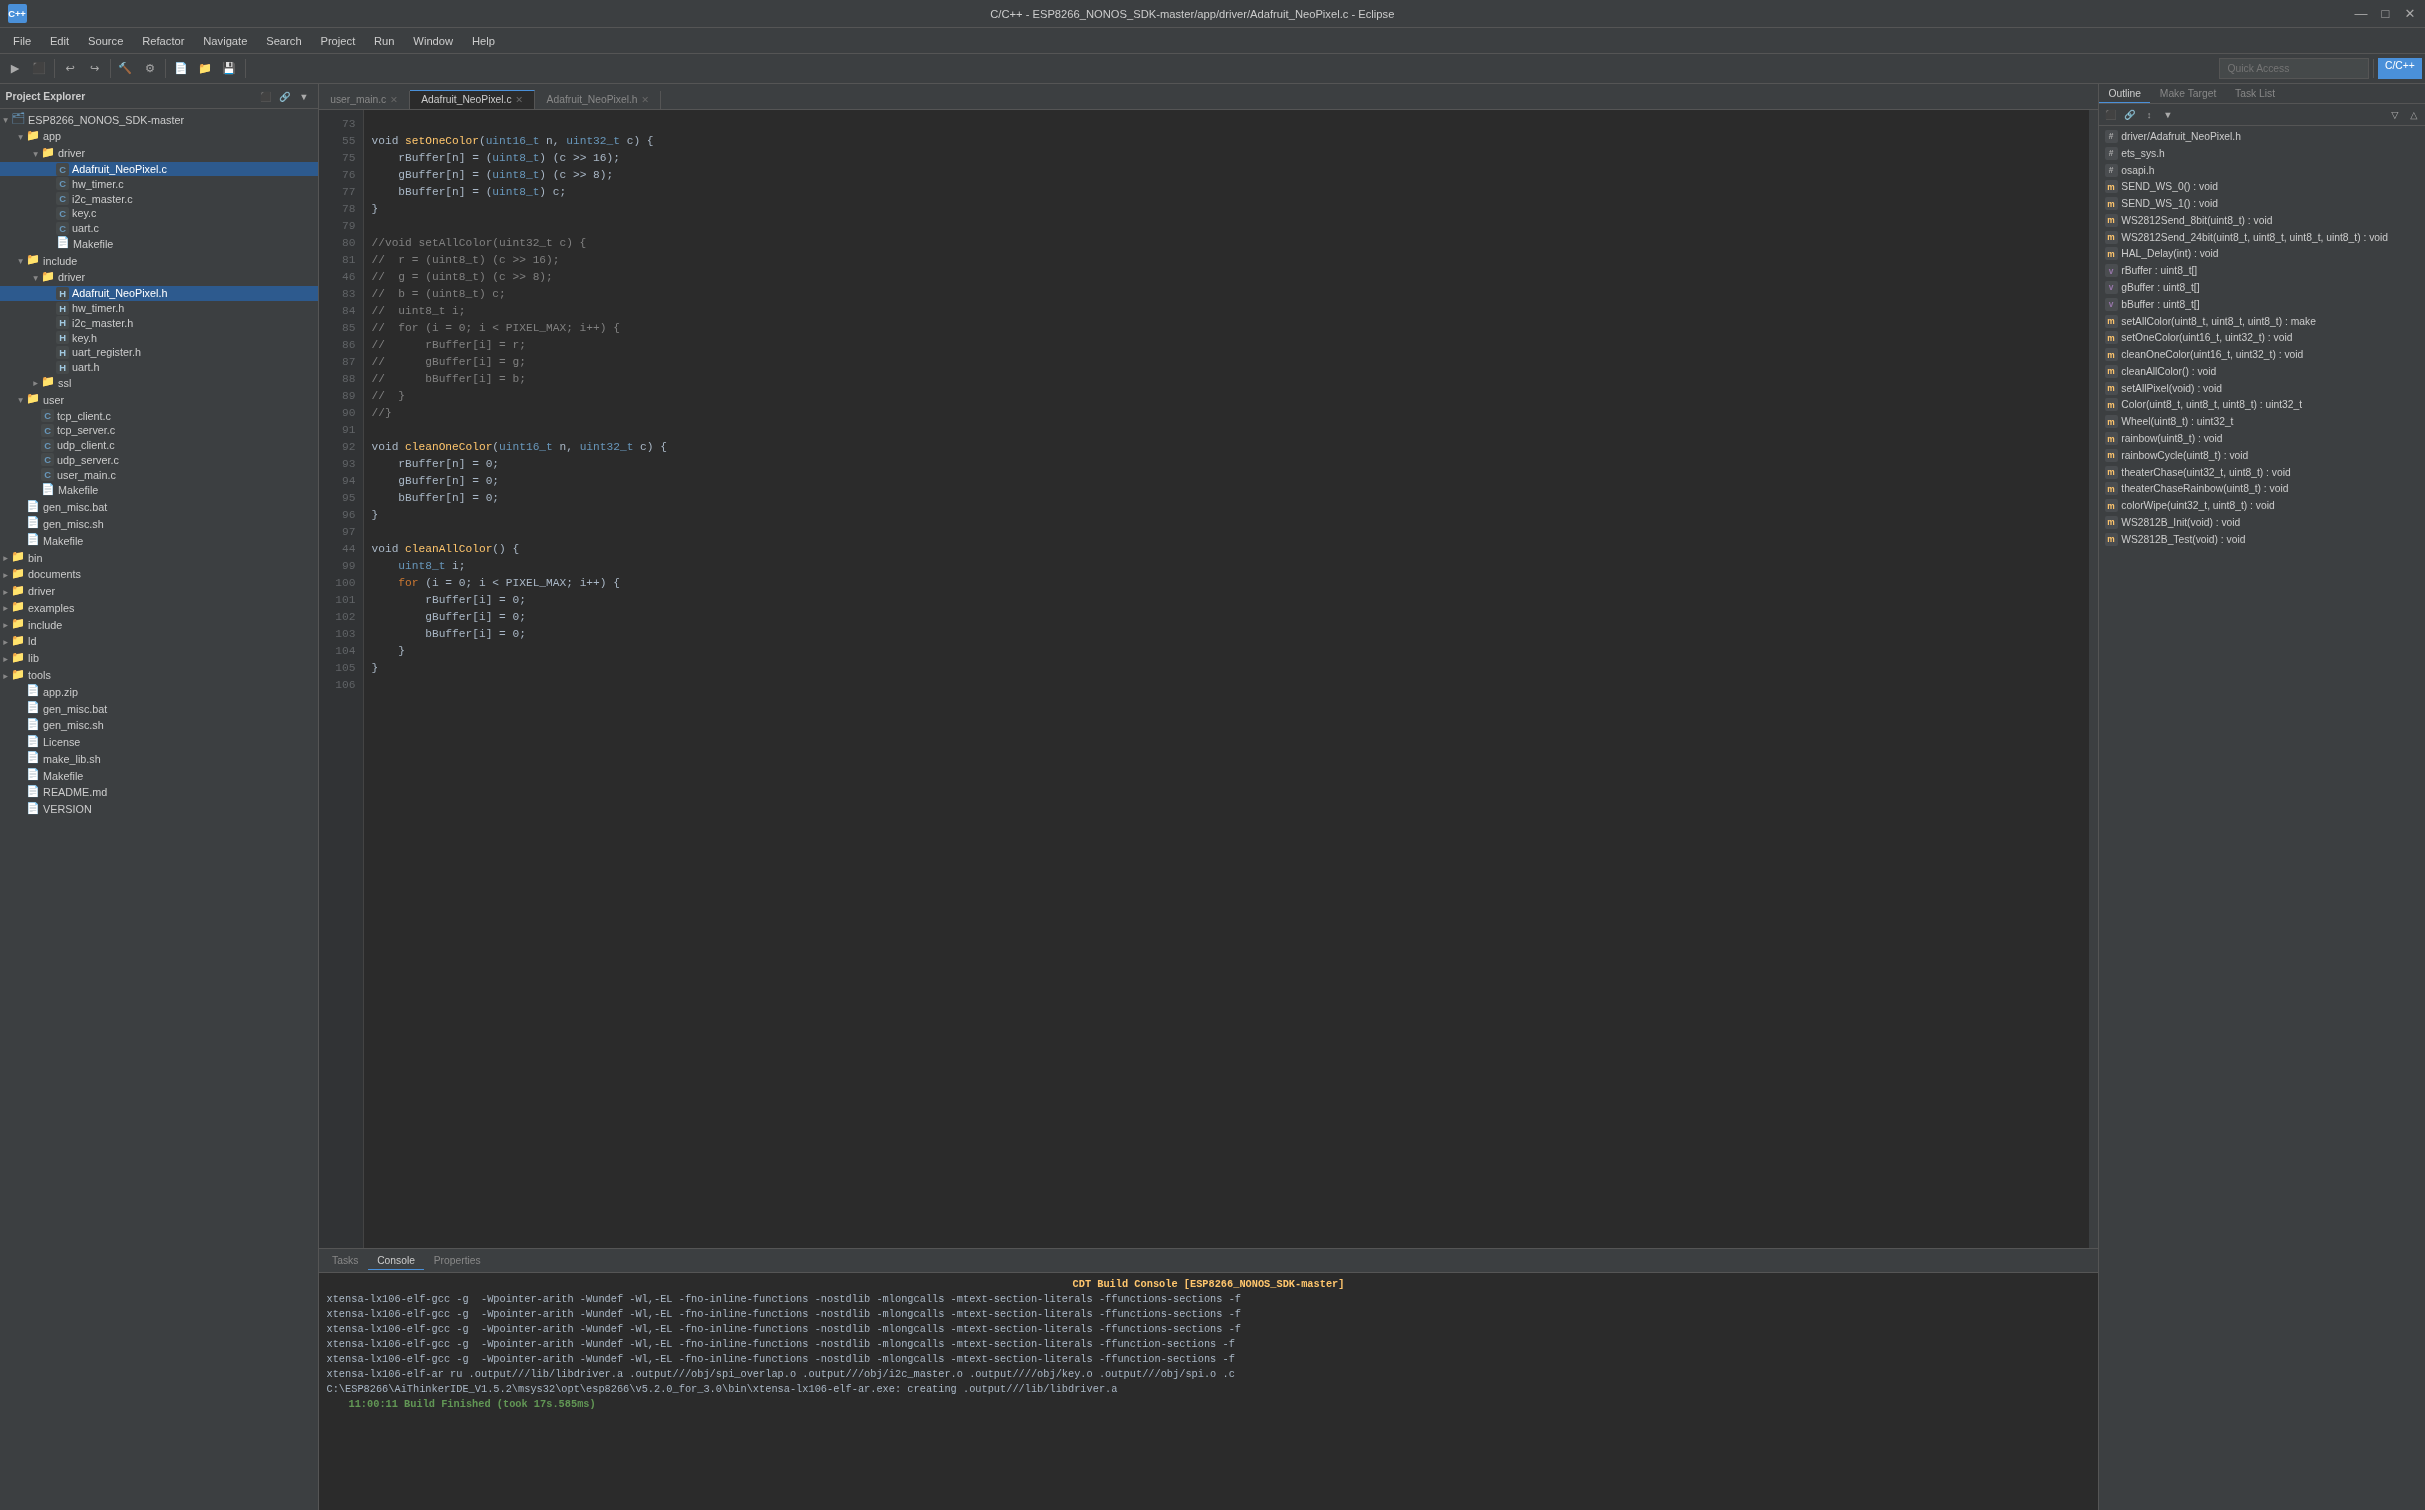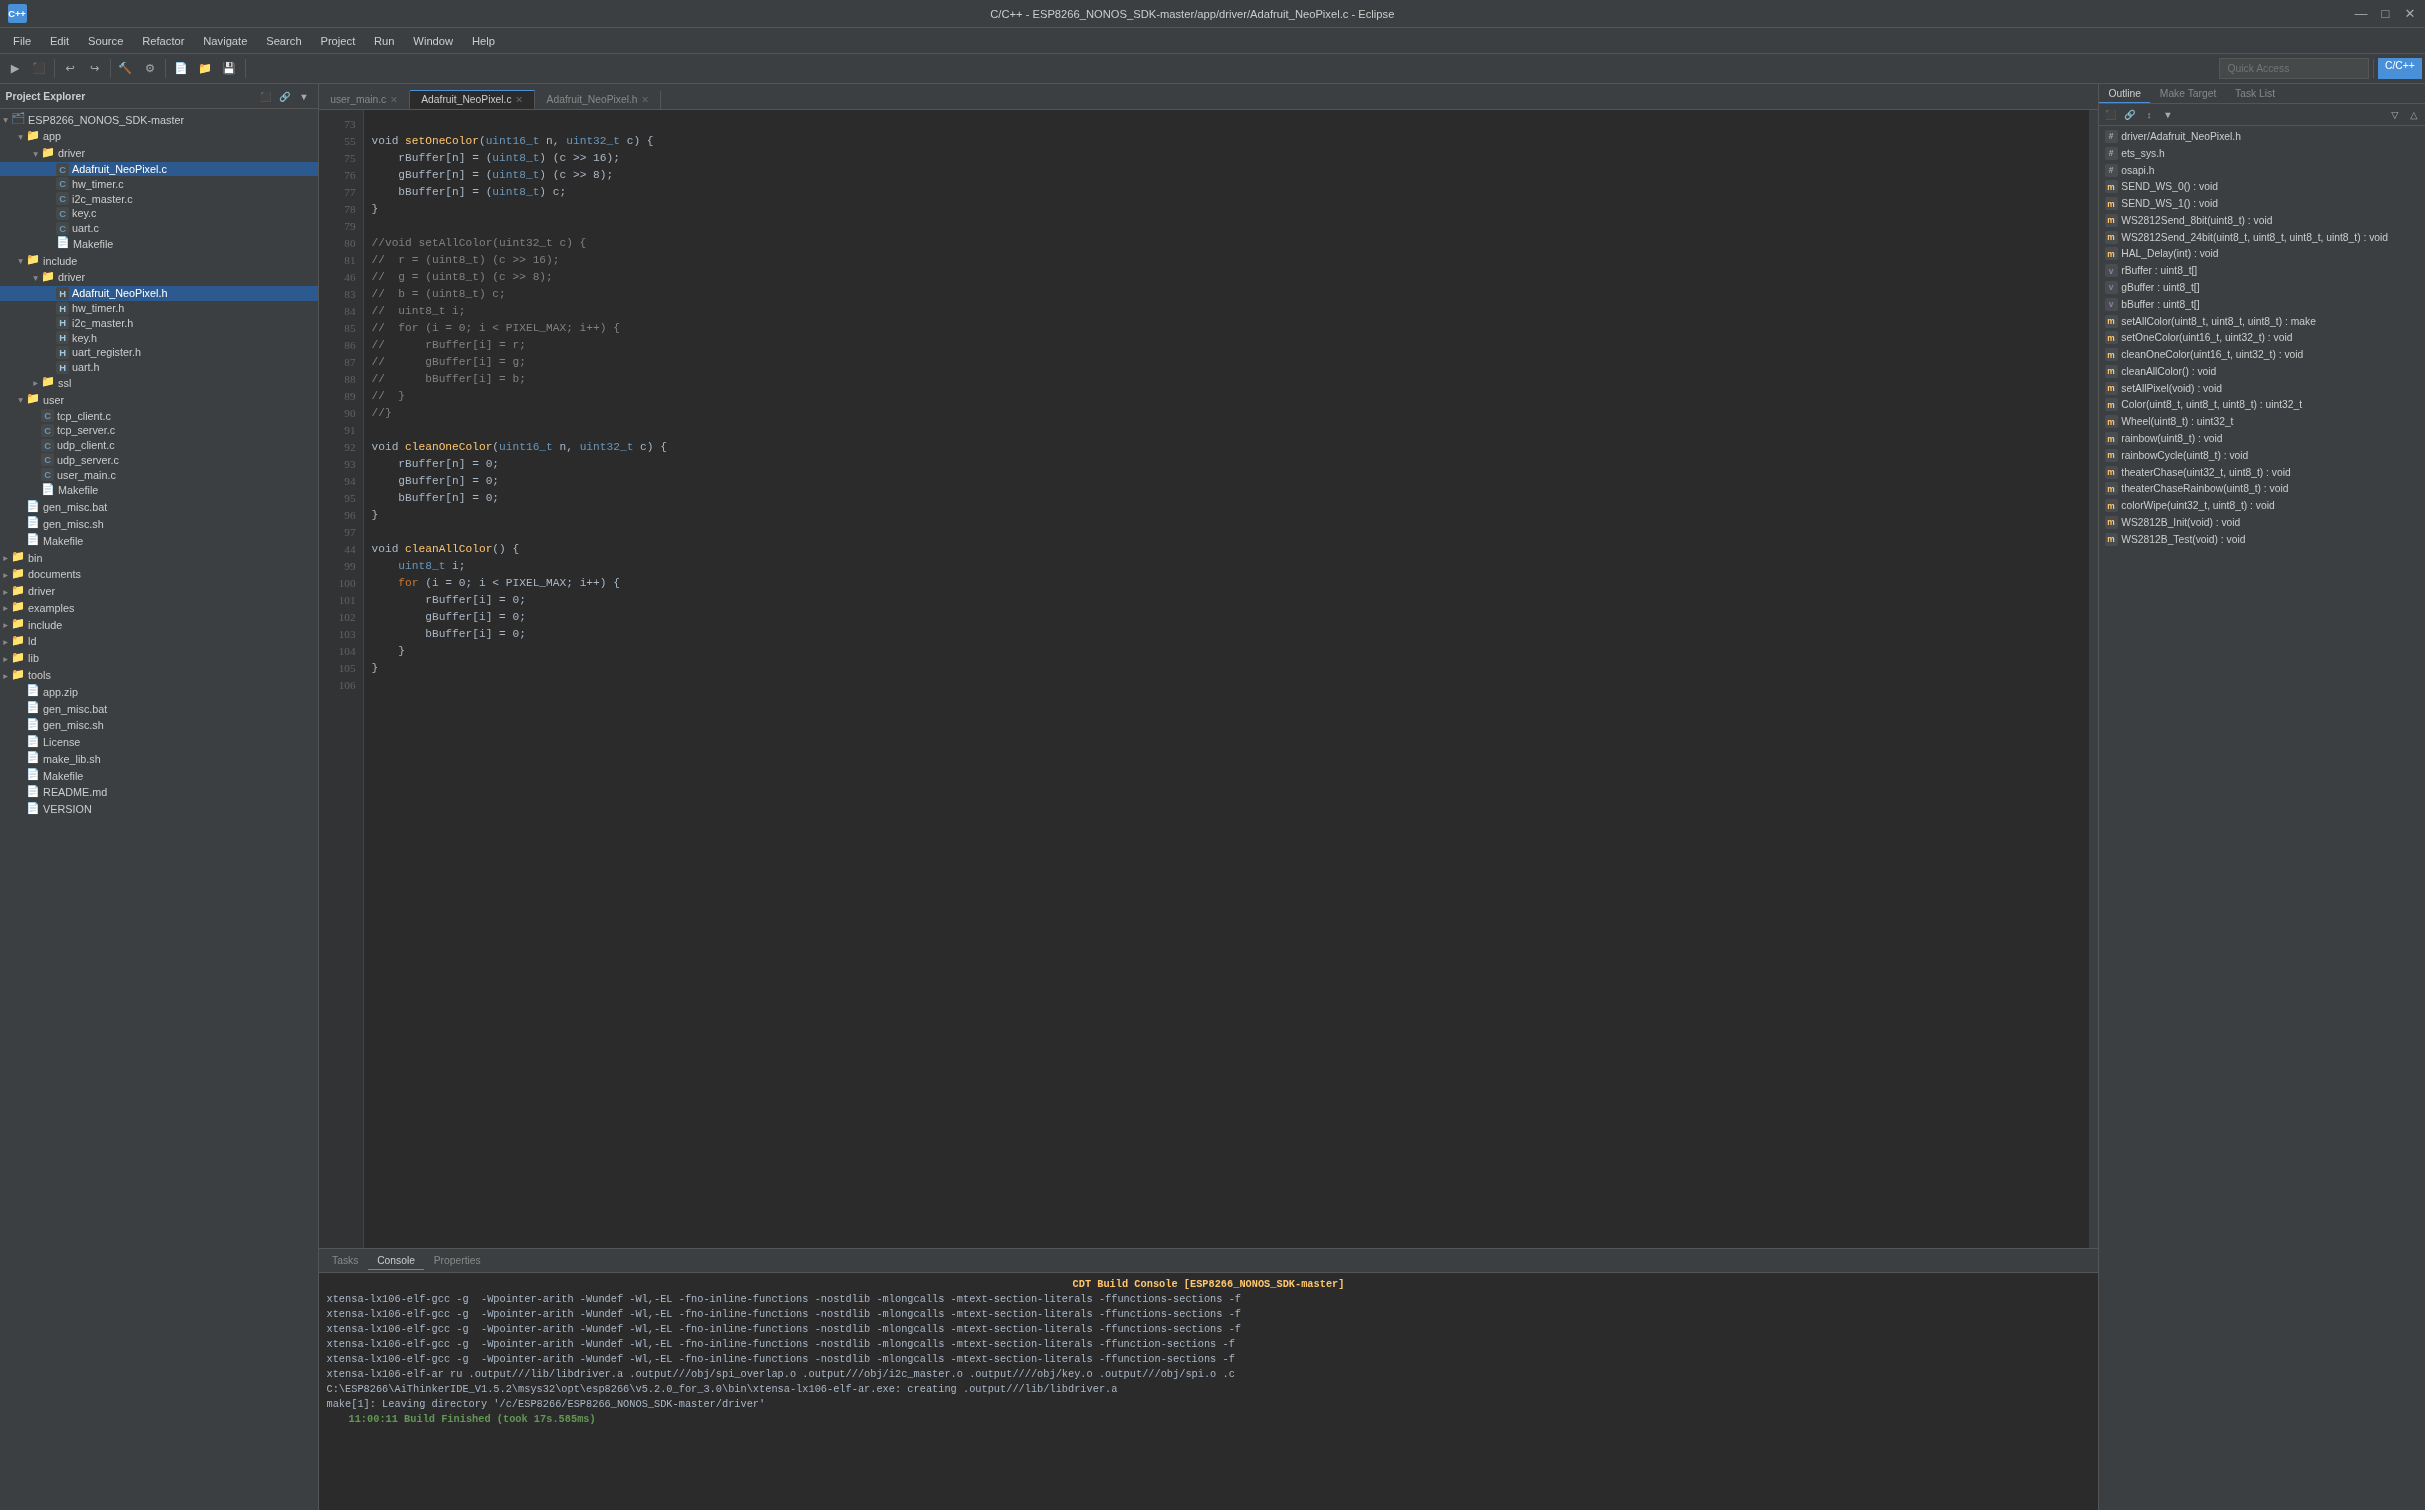--- a/index.html
+++ b/index.html
@@ -42,21 +42,21 @@
     .tree-label.selected-text { color: #fff; }
     
     
     #editor-area { flex: 1; display: flex; flex-direction: column; background: #2b2b2b; }
     #editor-tabs { background: #3c3f41; height: 26px; display: flex; align-items: flex-end; border-bottom: 0.9px solid #555; }
     .editor-tab { padding: 3.7px 11.2px; font-size: 10.3px; cursor: pointer; color: #888; border-right: 0.9px solid #555; display: flex; align-items: center; gap: 3.7px; white-space: nowrap; }
     .editor-tab.active { background: #2b2b2b; color: #ccc; border-top: 1.9px solid #4a90d9; }
     .tab-close { color: #666; font-size: 9.4px; cursor: pointer; }
     
     #editor-content { flex: 1; display: flex; overflow: hidden; }
-    #line-numbers { background: #313335; color: #606366; padding: 5.6px 7.5px; font-family: Liberation Serif, serif; font-size: 11.2px; line-height: 17px; min-width: 45px; text-align: right; border-right: 0.9px solid #444; overflow: hidden; user-select: none; }
+    #line-numbers { background: #313335; color: #606366; padding: 5.6px 7.5px; font-family: Liberation Mono, monospace; font-size: 11.2px; line-height: 17px; min-width: 45px; text-align: right; border-right: 0.9px solid #444; overflow: hidden; user-select: none; }
     #code-area { flex: 1; padding: 5.6px 7.5px; font-family: 'Courier New', monospace; font-size: 11.2px; line-height: 17px; overflow: auto; background: #2b2b2b; }
     
     .code-line { white-space: pre; line-height: 17px; min-height: 17px; }
     .kw { color: #cc7832; }
     .fn { color: #ffc66d; }
     .type { color: #6897bb; }
     .comment { color: #808080; }
 
     
     #outline-panel { width: 328px; min-width: 328px; background: #3c3f41; border-left: 0.9px solid #555; display: flex; flex-direction: column; }
@@ -514,21 +514,20 @@
         </div>
       <div id="console-content">
           <div class="console-line console-build">CDT Build Console [ESP8266_NONOS_SDK-master]</div>
           <div class="console-line">xtensa-lx106-elf-gcc -g  -Wpointer-arith -Wundef -Wl,-EL -fno-inline-functions -nostdlib -mlongcalls -mtext-section-literals -ffunctions-sections -f</div>
           <div class="console-line">xtensa-lx106-elf-gcc -g  -Wpointer-arith -Wundef -Wl,-EL -fno-inline-functions -nostdlib -mlongcalls -mtext-section-literals -ffunctions-sections -f</div>
           <div class="console-line">xtensa-lx106-elf-gcc -g  -Wpointer-arith -Wundef -Wl,-EL -fno-inline-functions -nostdlib -mlongcalls -mtext-section-literals -ffunctions-sections -f</div>
           <div class="console-line">xtensa-lx106-elf-gcc -g  -Wpointer-arith -Wundef -Wl,-EL -fno-inline-functions -nostdlib -mlongcalls -mtext-section-literals -ffunction-sections -f</div>
           <div class="console-line">xtensa-lx106-elf-gcc -g  -Wpointer-arith -Wundef -Wl,-EL -fno-inline-functions -nostdlib -mlongcalls -mtext-section-literals -ffunction-sections -f</div>
           <div class="console-line">xtensa-lx106-elf-ar ru .output///lib/libdriver.a .output///obj/spi_overlap.o .output///obj/i2c_master.o .output////obj/key.o .output///obj/spi.o .c</div>
           <div class="console-line">C:\ESP8266\AiThinkerIDE_V1.5.2\msys32\opt\esp8266\v5.2.0_for_3.0\bin\xtensa-lx106-elf-ar.exe: creating .output///lib/libdriver.a</div>
-          <div class="console-line">make[1]: Leaving directory '/c/ESP8266/ESP8266_NONOS_SDK-master/driver'</div>
           <div class="console-line"></div>
           <div class="console-line console-success" style="font-weight: bold; margin-left: 22px;">11:00:11 Build Finished (took 17s.585ms)</div>
         </div>
     </div>
   </div>
 
   <div id="outline-panel">
     <div id="outline-tabs">
         <div class="outline-tab active">Outline</div>
         <div class="outline-tab">Make Target</div>

